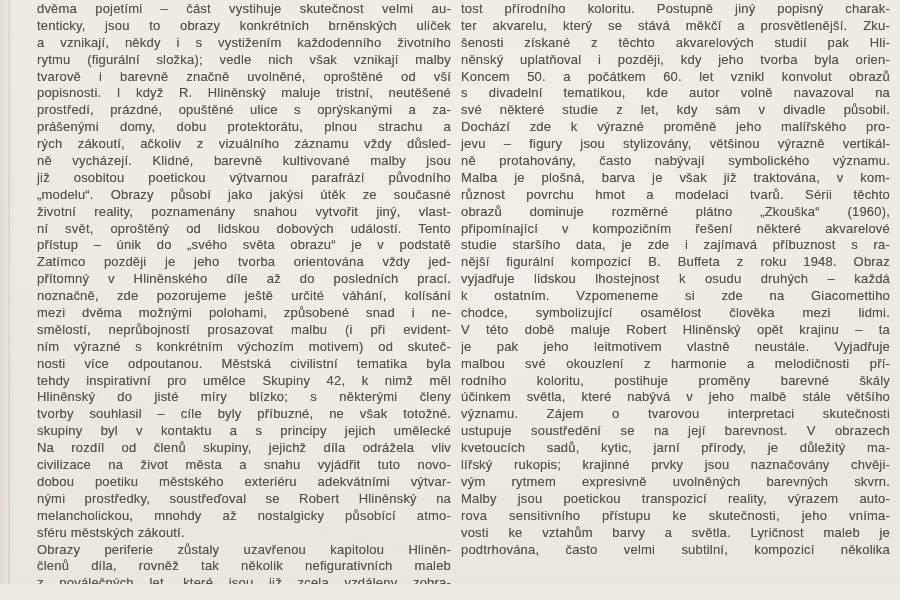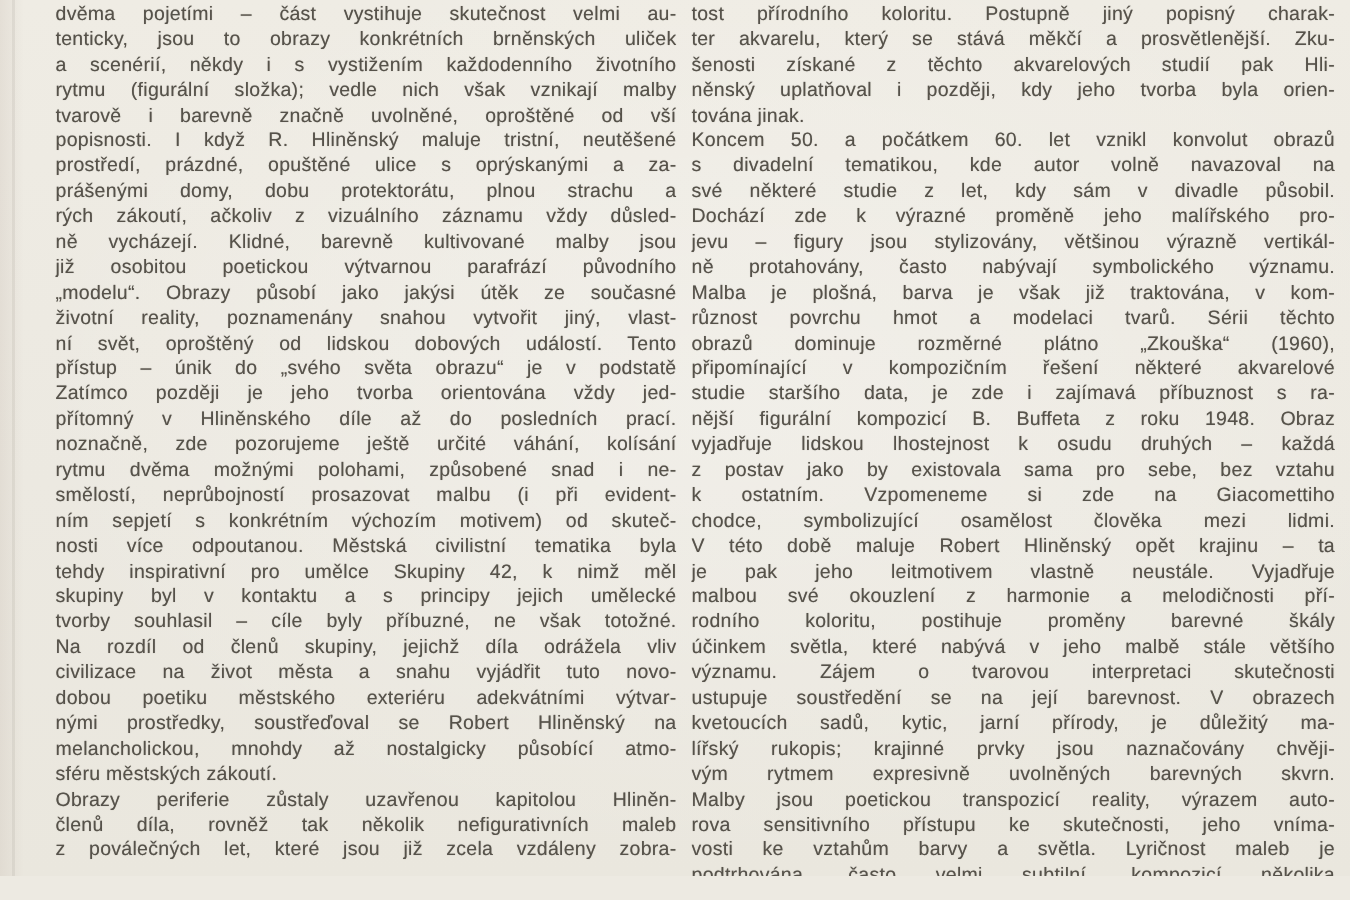--- a/index.html
+++ b/index.html
@@ -64,75 +64,74 @@
 <body>
 
 <div class="page">
   <div class="scan-edge"></div>
   <div class="scan-crease"></div>
 
   <div class="col col-left">
 
   <div class="line">dvěma pojetími – část vystihuje skutečnost velmi au-</div>
       <div class="line">tenticky, jsou to obrazy konkrétních brněnských uliček</div>
-      <div class="line">a scenérií, někdy i s vystižením každodenního životního</div>
+      <div class="line">a vznikají, někdy i s vystižením každodenního životního</div>
       <div class="line">rytmu (figurální složka); vedle nich však vznikají malby</div>
       <div class="line">tvarově i barevně značně uvolněné, oproštěné od vší</div>
       <div class="line">popisnosti. I když R. Hliněnský maluje tristní, neutěšené</div>
       <div class="line">prostředí, prázdné, opuštěné ulice s oprýskanými a za-</div>
       <div class="line">prášenými domy, dobu protektorátu, plnou strachu a</div>
       <div class="line">rých zákoutí, ačkoliv z vizuálního záznamu vždy důsled-</div>
       <div class="line">ně vycházejí. Klidné, barevně kultivované malby jsou</div>
       <div class="line">již osobitou poetickou výtvarnou parafrází původního</div>
       <div class="line">„modelu“. Obrazy působí jako jakýsi útěk ze současné</div>
       <div class="line">životní reality, poznamenány snahou vytvořit jiný, vlast-</div>
       <div class="line">ní svět, oproštěný od lidskou dobových událostí. Tento</div>
       <div class="line">přístup – únik do „svého světa obrazu“ je v podstatě</div>
       <div class="line">Zatímco později je jeho tvorba orientována vždy jed-</div>
       <div class="line">přítomný v Hliněnského díle až do posledních prací.</div>
       <div class="line">noznačně, zde pozorujeme ještě určité váhání, kolísání</div>
-      <div class="line">rytmu dvěma možnými polohami, způsobené snad i ne-</div>
+      <div class="line">mezi dvěma možnými polohami, způsobené snad i ne-</div>
       <div class="line">smělostí, neprůbojností prosazovat malbu (i při evident-</div>
-      <div class="line">ním sepjetí s konkrétním výchozím motivem) od skuteč-</div>
+      <div class="line">ním výrazné s konkrétním výchozím motivem) od skuteč-</div>
       <div class="line">nosti více odpoutanou. Městská civilistní tematika byla</div>
       <div class="line">tehdy inspirativní pro umělce Skupiny 42, k nimž měl</div>
+      <div class="line">Hliněnský do jisté míry blízko; s některými členy</div>
+      <div class="line">tvorby souhlasil – cíle byly příbuzné, ne však totožné.</div>
       <div class="line">skupiny byl v kontaktu a s principy jejich umělecké</div>
-      <div class="line">tvorby souhlasil – cíle byly příbuzné, ne však totožné.</div>
       <div class="line">Na rozdíl od členů skupiny, jejichž díla odrážela vliv</div>
       <div class="line">civilizace na život města a snahu vyjádřit tuto novo-</div>
       <div class="line">dobou poetiku městského exteriéru adekvátními výtvar-</div>
       <div class="line">nými prostředky, soustřeďoval se Robert Hliněnský na</div>
       <div class="line">melancholickou, mnohdy až nostalgicky působící atmo-</div>
       <div class="line endpara">sféru městských zákoutí.</div>
       <div class="line">Obrazy periferie zůstaly uzavřenou kapitolou Hliněn-</div>
       <div class="line">členů díla, rovněž tak několik nefigurativních maleb</div>
       <div class="line">z poválečných let, které jsou již zcela vzdáleny zobra-</div>
     </div>
 
   <div class="col col-right">
 
   <div class="line">tost přírodního koloritu. Postupně jiný popisný charak-</div>
       <div class="line">ter akvarelu, který se stává měkčí a prosvětlenější. Zku-</div>
       <div class="line">šenosti získané z těchto akvarelových studií pak Hli-</div>
       <div class="line">něnský uplatňoval i později, kdy jeho tvorba byla orien-</div>
-      <div class="line endpara">tována jinak.</div>
       <div class="line">Koncem 50. a počátkem 60. let vznikl konvolut obrazů</div>
       <div class="line">s divadelní tematikou, kde autor volně navazoval na</div>
       <div class="line">své některé studie z let, kdy sám v divadle působil.</div>
       <div class="line">Dochází zde k výrazné proměně jeho malířského pro-</div>
       <div class="line">jevu – figury jsou stylizovány, většinou výrazně vertikál-</div>
       <div class="line">ně protahovány, často nabývají symbolického významu.</div>
       <div class="line">Malba je plošná, barva je však již traktována, v kom-</div>
       <div class="line">různost povrchu hmot a modelaci tvarů. Sérii těchto</div>
       <div class="line">obrazů dominuje rozměrné plátno „Zkouška“ (1960),</div>
       <div class="line">připomínající v kompozičním řešení některé akvarelové</div>
       <div class="line">studie staršího data, je zde i zajímavá příbuznost s ra-</div>
       <div class="line">nější figurální kompozicí B. Buffeta z roku 1948. Obraz</div>
       <div class="line">vyjadřuje lidskou lhostejnost k osudu druhých – každá</div>
-      <div class="line">z postav jako by existovala sama pro sebe, bez vztahu</div>
       <div class="line">k ostatním. Vzpomeneme si zde na Giacomettiho</div>
       <div class="line">chodce, symbolizující osamělost člověka mezi lidmi.</div>
       <div class="line">V této době maluje Robert Hliněnský opět krajinu – ta</div>
       <div class="line">je pak jeho leitmotivem vlastně neustále. Vyjadřuje</div>
       <div class="line">malbou své okouzlení z harmonie a melodičnosti pří-</div>
       <div class="line">rodního koloritu, postihuje proměny barevné škály</div>
       <div class="line">účinkem světla, které nabývá v jeho malbě stále většího</div>
       <div class="line">významu. Zájem o tvarovou interpretaci skutečnosti</div>
       <div class="line">ustupuje soustředění se na její barevnost. V obrazech</div>
       <div class="line">kvetoucích sadů, kytic, jarní přírody, je důležitý ma-</div>

